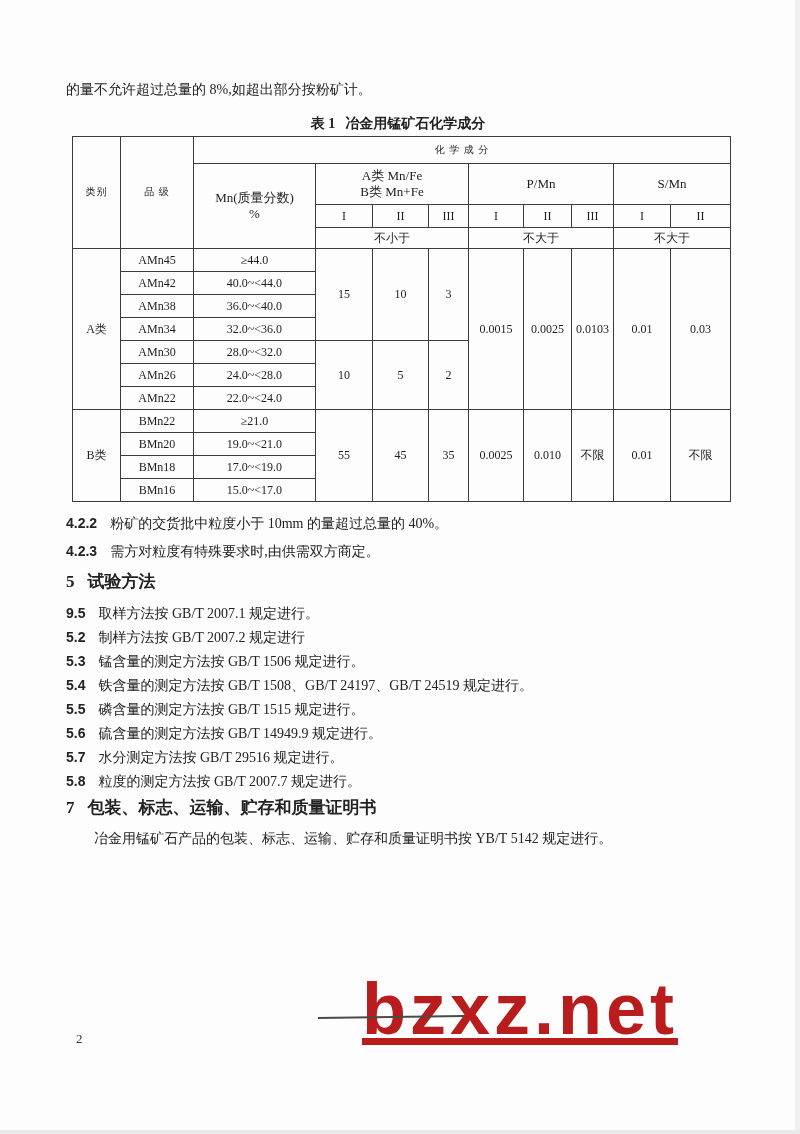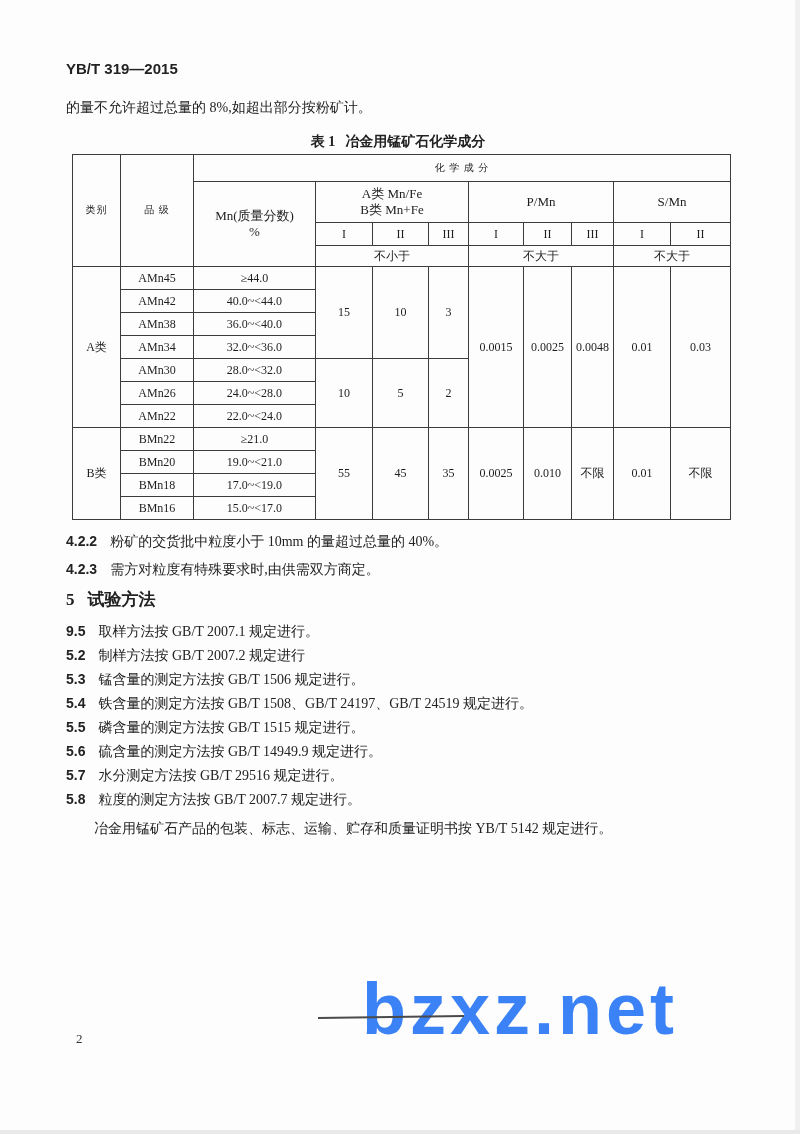--- a/index.html
+++ b/index.html
@@ -16,21 +16,21 @@
     background: #f0f0f0;
   }
   .edge-bottom {
     position: absolute; left: 0; bottom: 0; width: 100%; height: 4px;
     background: #e9e9e9;
   }
   .watermark {
     position: absolute; left: 362px; top: 968px;
     font-family: "Liberation Sans", "DejaVu Sans", sans-serif;
     font-weight: 700; font-size: 72px; letter-spacing: 4px;
-    color: #3b82f6; user-select: none; z-index: 0;
+    color: #b91c1c; user-select: none; z-index: 0; text-decoration: underline;
   }
   .divider-line {
     position: absolute; left: 318px; top: 1016px; width: 146px; height: 2px;
     background: #4a4a4a; transform: rotate(-0.7deg); z-index: 1;
   }
   .page-number {
     position: absolute; left: 76px; top: 1031px;
     font-size: 13px; color: #333; z-index: 1;
   }
   .content {
@@ -77,21 +77,20 @@
 <body>
 
 <div class="edge-right"></div>
 <div class="edge-bottom"></div>
 <div class="watermark">bzxz.net</div>
 <div class="divider-line"></div>
 <div class="page-number">2</div>
 
 <div class="content">
 
-  <div class="doc-code">YB/T 319—2015</div>
 
   <p class="intro" style="margin:21px 0 0 0;">的量不允许超过总量的 8%,如超出部分按粉矿计。</p>
 
   <div class="tbl-title"><span class="t-no">表 1</span><span>冶金用锰矿石化学成分</span></div>
 
   <table class="spec">
     <colgroup>
       <col style="width:48px">
         <col style="width:73px">
         <col style="width:122px">
@@ -140,21 +139,21 @@
 
     <tr class="br">
       <td rowspan="7">A类</td>
       <td>AMn45</td>
       <td>≥44.0</td>
       <td rowspan="4">15</td>
       <td rowspan="4">10</td>
       <td rowspan="4">3</td>
       <td rowspan="7">0.0015</td>
       <td rowspan="7">0.0025</td>
-      <td rowspan="7">0.0048</td>
+      <td rowspan="7">0.0103</td>
       <td rowspan="7">0.01</td>
       <td rowspan="7">0.03</td>
     </tr>
     <tr class="br">
       <td>AMn42</td>
       <td>40.0~&lt;44.0</td>
     </tr>
     <tr class="br">
       <td>AMn38</td>
       <td>36.0~&lt;40.0</td>
@@ -220,16 +219,17 @@
     <p class="clause tight"><span class="num">5.3</span><span>锰含量的测定方法按 GB/T 1506 规定进行。</span></p>
     <p class="clause tight"><span class="num">5.4</span><span>铁含量的测定方法按 GB/T 1508、GB/T 24197、GB/T 24519 规定进行。</span></p>
     <p class="clause tight"><span class="num">5.5</span><span>磷含量的测定方法按 GB/T 1515 规定进行。</span></p>
     <p class="clause tight"><span class="num">5.6</span><span>硫含量的测定方法按 GB/T 14949.9 规定进行。</span></p>
     <p class="clause tight"><span class="num">5.7</span><span>水分测定方法按 GB/T 29516 规定进行。</span></p>
     <p class="clause tight"><span class="num">5.8</span><span>粒度的测定方法按 GB/T 2007.7 规定进行。</span></p>
   </div>
 
 
 
+  <h2 class="sec" style="margin-top:8px;"><span class="num">7</span><span>包装、标志、运输、贮存和质量证明书</span></h2>
 
   <p class="indented">冶金用锰矿石产品的包装、标志、运输、贮存和质量证明书按 YB/T 5142 规定进行。</p>
 
 </div>
 
 </body></html>

